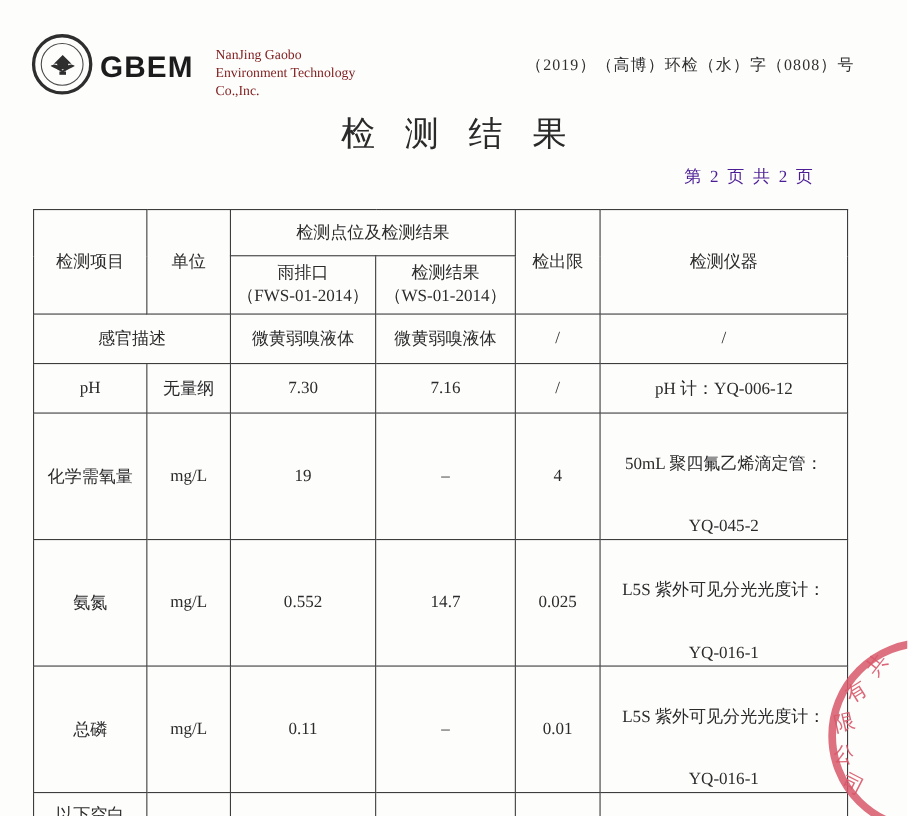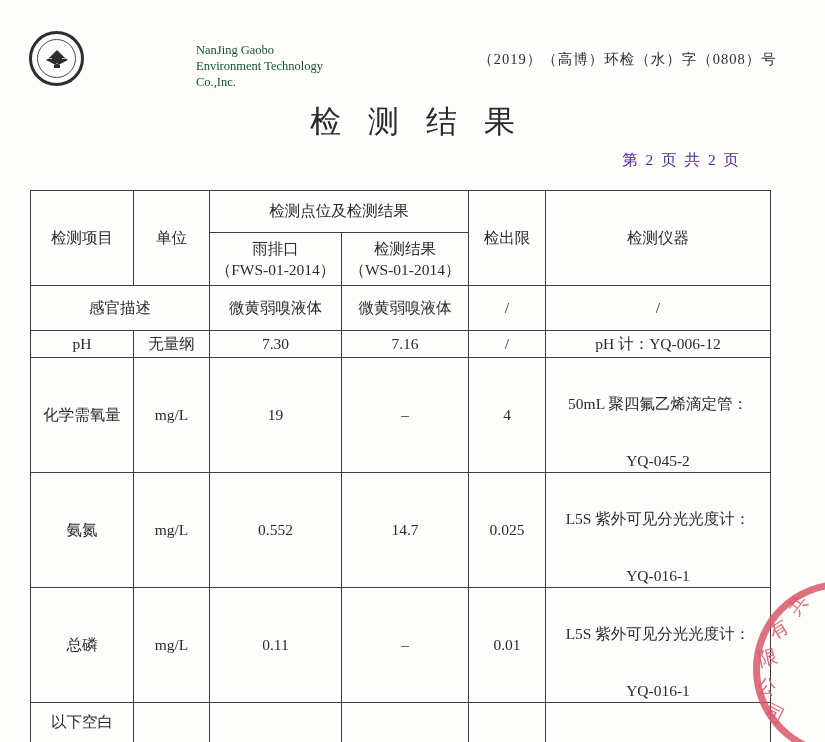--- a/index.html
+++ b/index.html
@@ -20,21 +20,21 @@
     width:39px; height:39px; border:1px solid #4a4a4a; border-radius:50%;
     display:flex; align-items:center; justify-content:center;
   }
   .wordmark {
     position:absolute; left:91px; top:46px;
     font-family:"Liberation Sans","DejaVu Sans",sans-serif;
     font-weight:bold; font-size:27px; letter-spacing:1px; color:#1c1c1c;
   }
   .company {
     position:absolute; left:196px; top:42px;
-    font-size:12.5px; line-height:16px; color:#14532d;
+    font-size:12.5px; line-height:16px; color:#7f1d1d;
   }
   .doc-number {
     position:absolute; left:430px; top:50px; width:395px;
     font-size:14.5px; color:#2f2f2f; text-align:center; letter-spacing:1px;
   }
 
   
   .report-title {
     position:absolute; left:0; top:101px; width:852px; text-align:center;
     font-size:31px; letter-spacing:27px; color:#2a2a2a;
@@ -80,20 +80,21 @@
 
   <div class="seal">
     <div class="seal-inner">
       <svg width="26" height="24" viewBox="0 0 26 24">
         <path d="M13 3 L21 11 L18 11 L18 16 L8 16 L8 11 L5 11 Z" fill="#2e2e2e"></path>
         <path d="M2 13 C6 10, 9 12, 13 17 C17 12, 20 10, 24 13 C20 15, 16 17, 13 19 C10 17, 6 15, 2 13 Z" fill="#2e2e2e"></path>
         <rect x="10" y="18" width="6" height="3" fill="#2e2e2e"></rect>
       </svg>
     </div>
   </div>
+  <div class="wordmark">GBEM</div>
   <div class="company">
     <div>NanJing Gaobo</div>
     <div>Environment Technology</div>
     <div>Co.,Inc.</div>
   </div>
   <div class="doc-number">（2019）（高博）环检（水）字（0808）号</div>
 
   <div class="report-title">检测结果</div>
   <div class="page-info">第 2 页 共 2 页</div>
 
@@ -126,21 +127,21 @@
       </tr>
 
       <tr style="height:45px">
         <td colspan="2">感官描述</td>
         <td>微黄弱嗅液体</td>
         <td>微黄弱嗅液体</td>
         <td>/</td>
         <td>/</td>
       </tr>
 
-      <tr style="height:27px">
+      <tr style="height:45px">
         <td>pH</td>
         <td>无量纲</td>
         <td>7.30</td>
         <td>7.16</td>
         <td>/</td>
         <td>pH 计：YQ-006-12</td>
       </tr>
 
       <tr style="height:48px">
         <td>化学需氧量</td>

